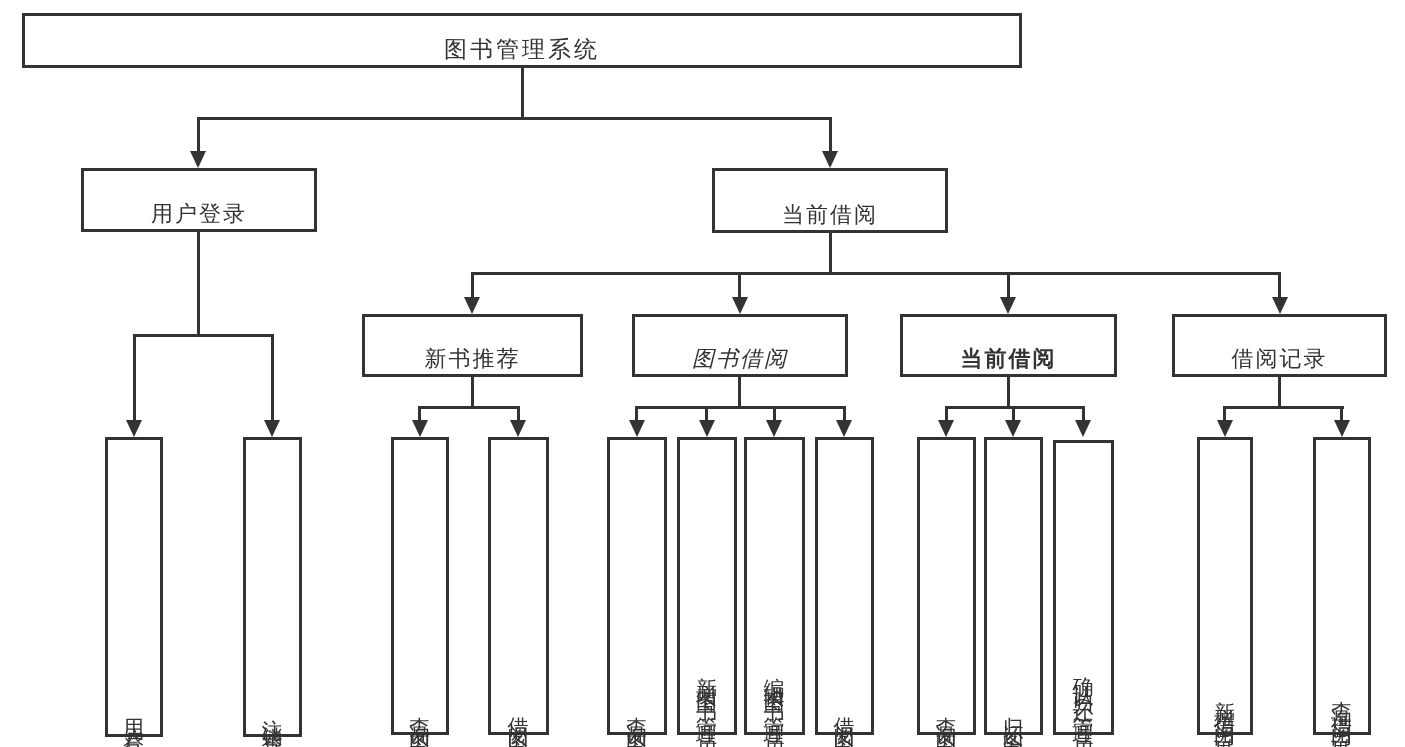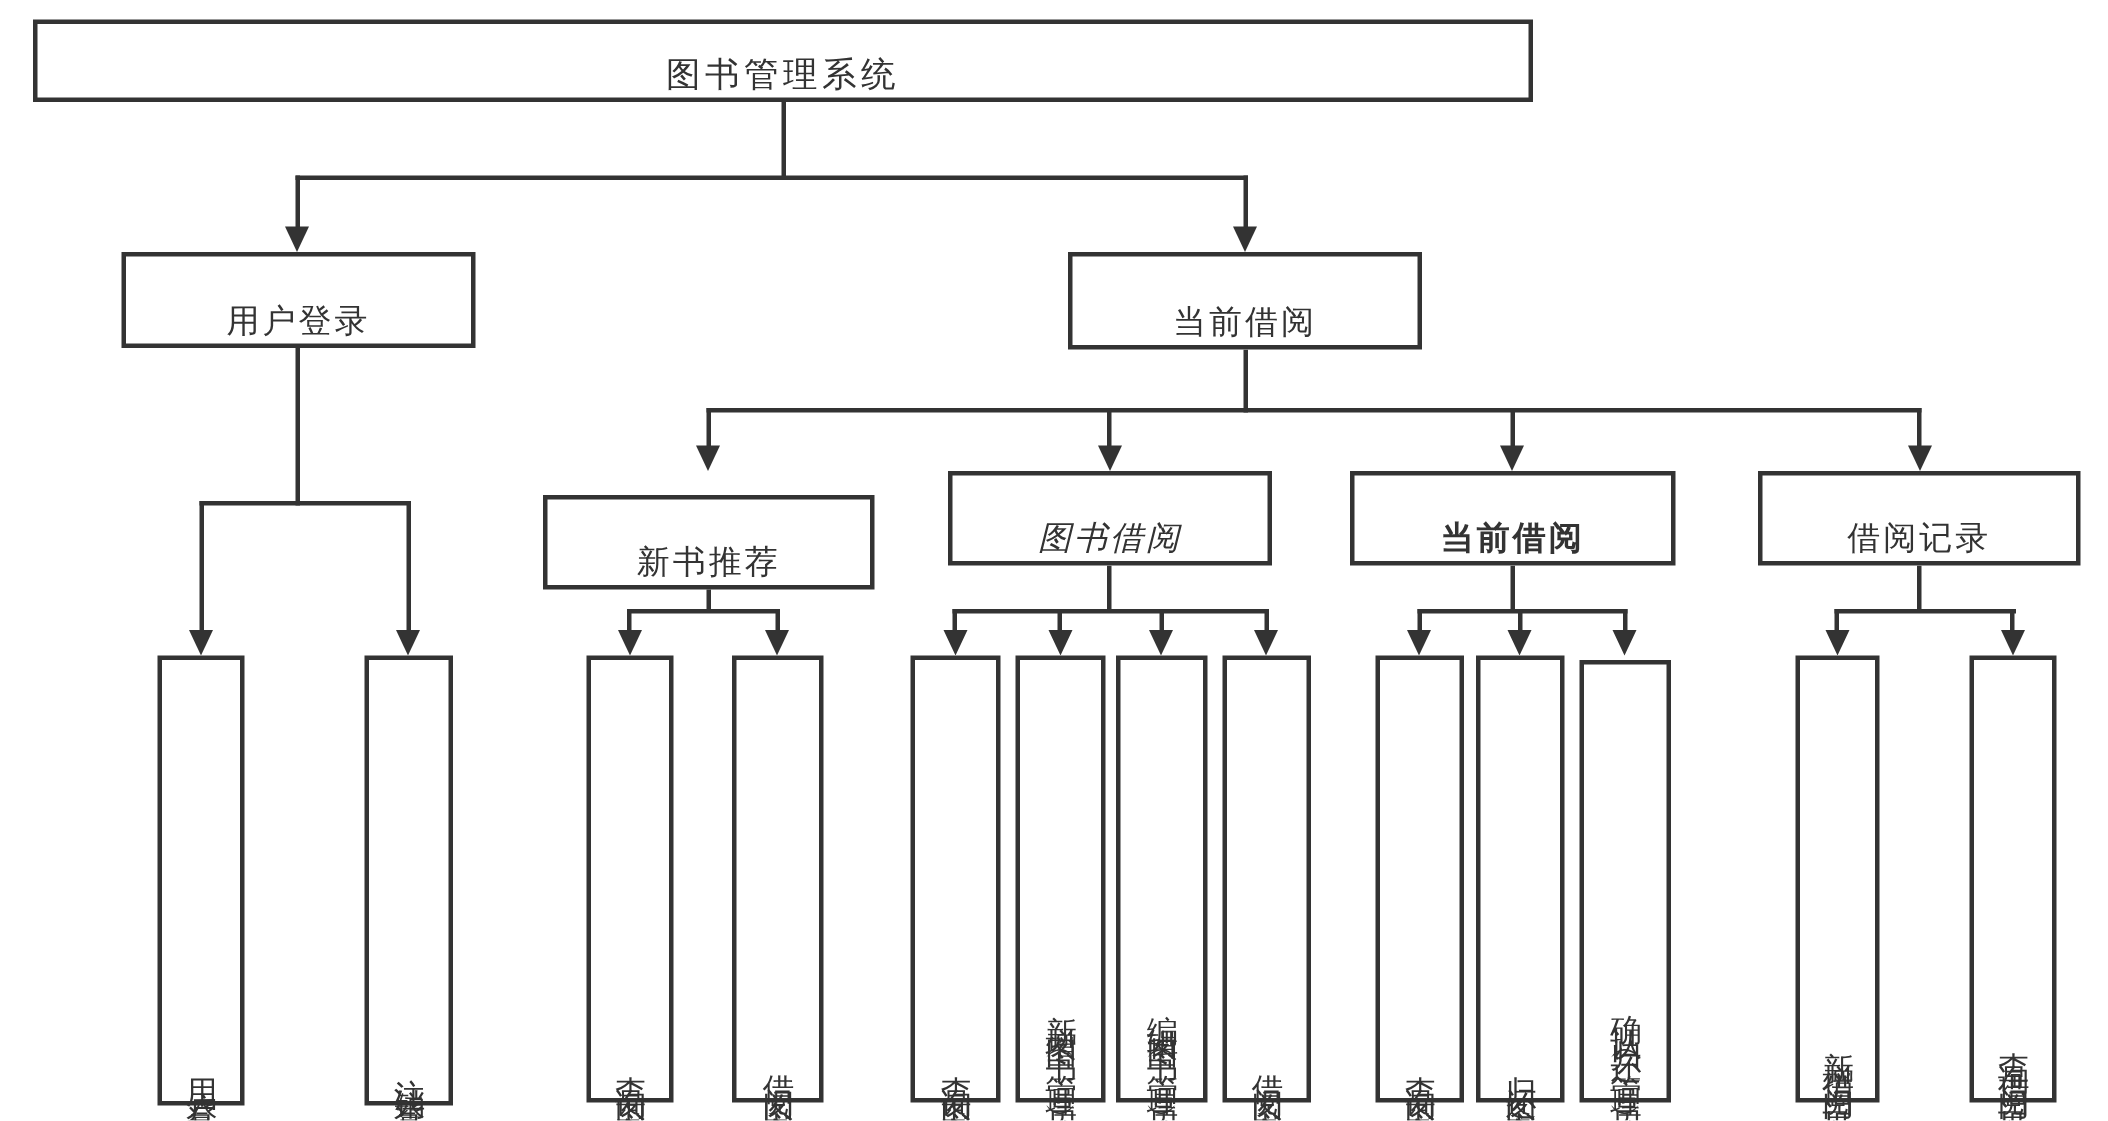--- a/index.html
+++ b/index.html
@@ -140,21 +140,21 @@
   </div>
 
   <div class="node" style="left:81px; top:168px; width:236px; height:64px;">
     <span class="h-label">用户登录</span>
   </div>
 
   <div class="node" style="left:712px; top:168px; width:236px; height:65px;">
     <span class="h-label">当前借阅</span>
   </div>
 
-  <div class="node" style="left:362px; top:314px; width:221px; height:63px;margin-top:16px;">
+  <div class="node" style="left:362px; top:314px; width:221px; height:63px;">
     <span class="h-label">新书推荐</span>
   </div>
 
   <div class="node" style="left:632px; top:314px; width:216px; height:63px;font-style:italic;">
     <span class="h-label">图书借阅</span>
   </div>
 
   <div class="node" style="left:900px; top:314px; width:217px; height:63px;font-weight:bold;">
     <span class="h-label">当前借阅</span>
   </div>

